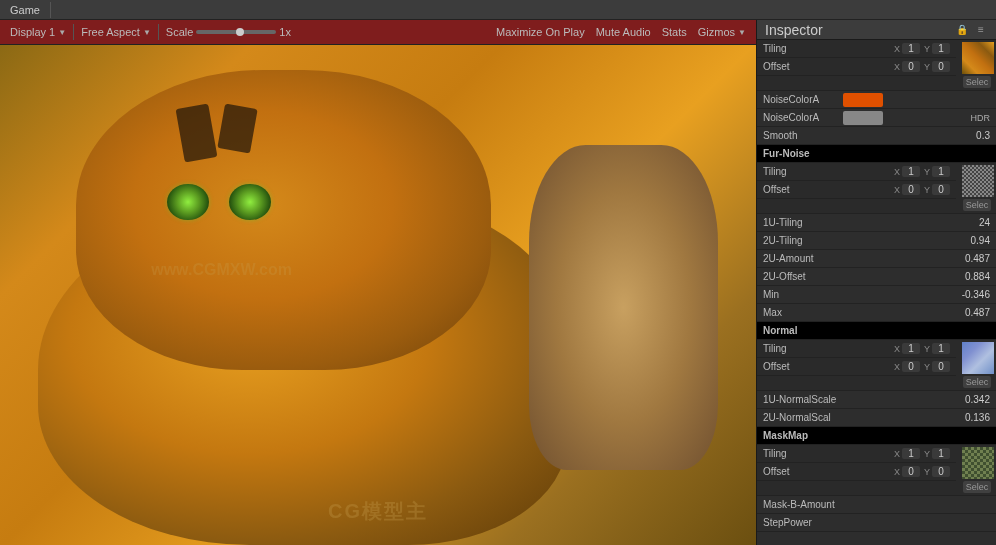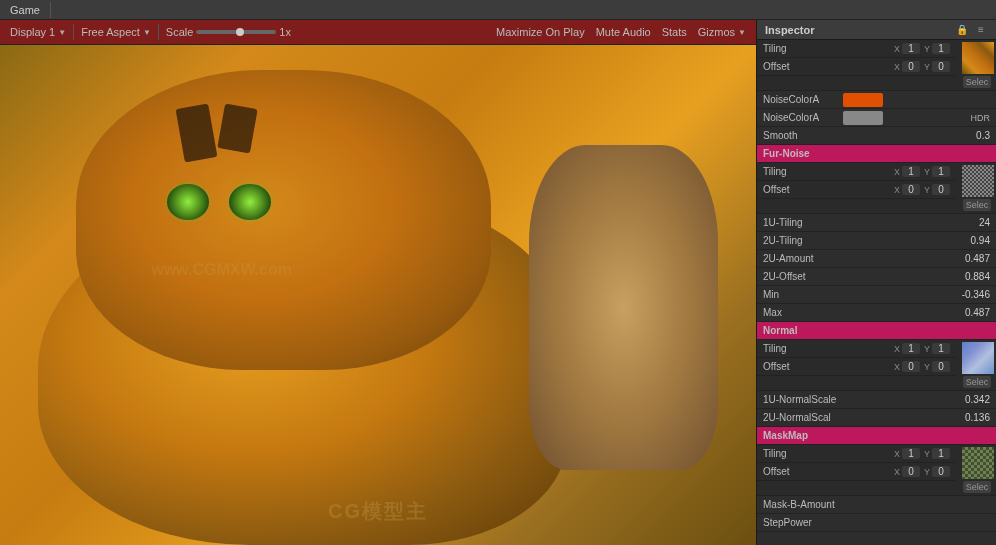--- a/index.html
+++ b/index.html
@@ -211,23 +211,23 @@
     .inspector-header {
       height: 20px;
       background: #3c3c3c;
       display: flex;
       align-items: center;
       padding: 0 8px;
       border-bottom: 1px solid #1a1a1a;
       gap: 4px;
     }
     .inspector-title {
-      font-size: 11px;
+      font-size: 14px;
       color: #ccc;
-      font-weight: bold;
+      font-weight: normal;
       flex: 1;
     }
     .inspector-icon {
       width: 14px;
       height: 14px;
       color: #999;
       cursor: pointer;
       display: flex;
       align-items: center;
       justify-content: center;
@@ -244,21 +244,21 @@
     .inspector-body::-webkit-scrollbar-thumb { background: #555; }
 
     .inspector-row {
       display: flex;
       align-items: center;
       height: 18px;
       padding: 0 6px;
       border-bottom: 1px solid #222;
     }
     .inspector-row.section-header {
-      background: #be185d;
+      background: #000000;
       font-weight: bold;
     }
 
     .row-label {
       color: #bbb;
       font-size: 10px;
       min-width: 80px;
       flex-shrink: 0;
     }
     .row-value {

